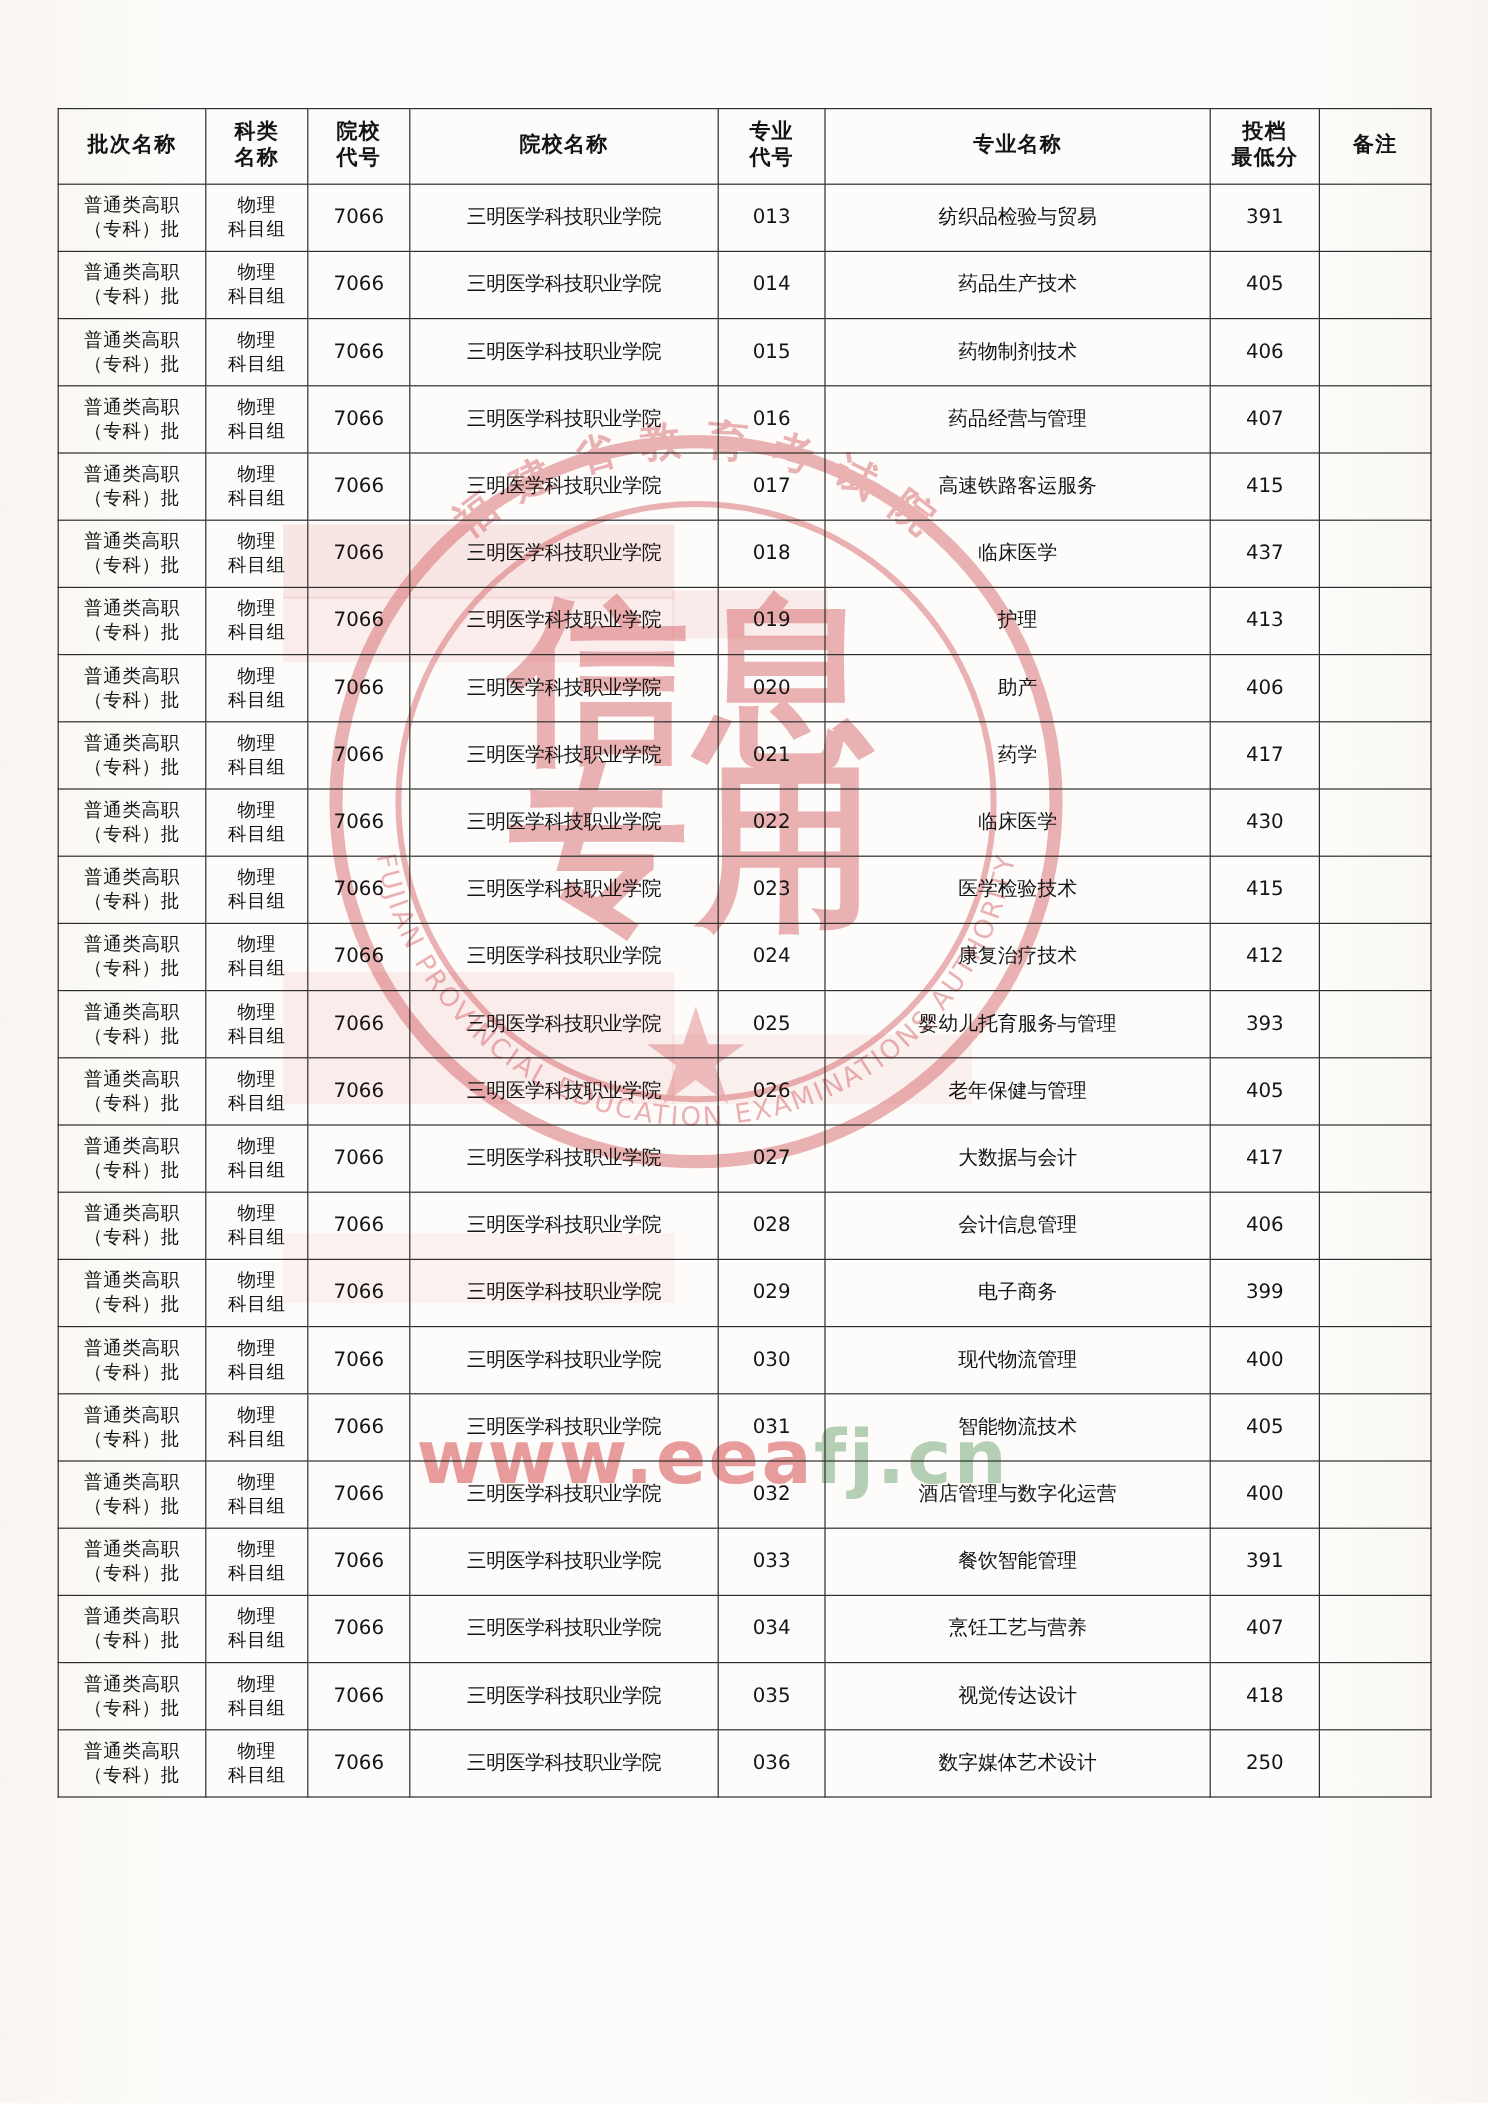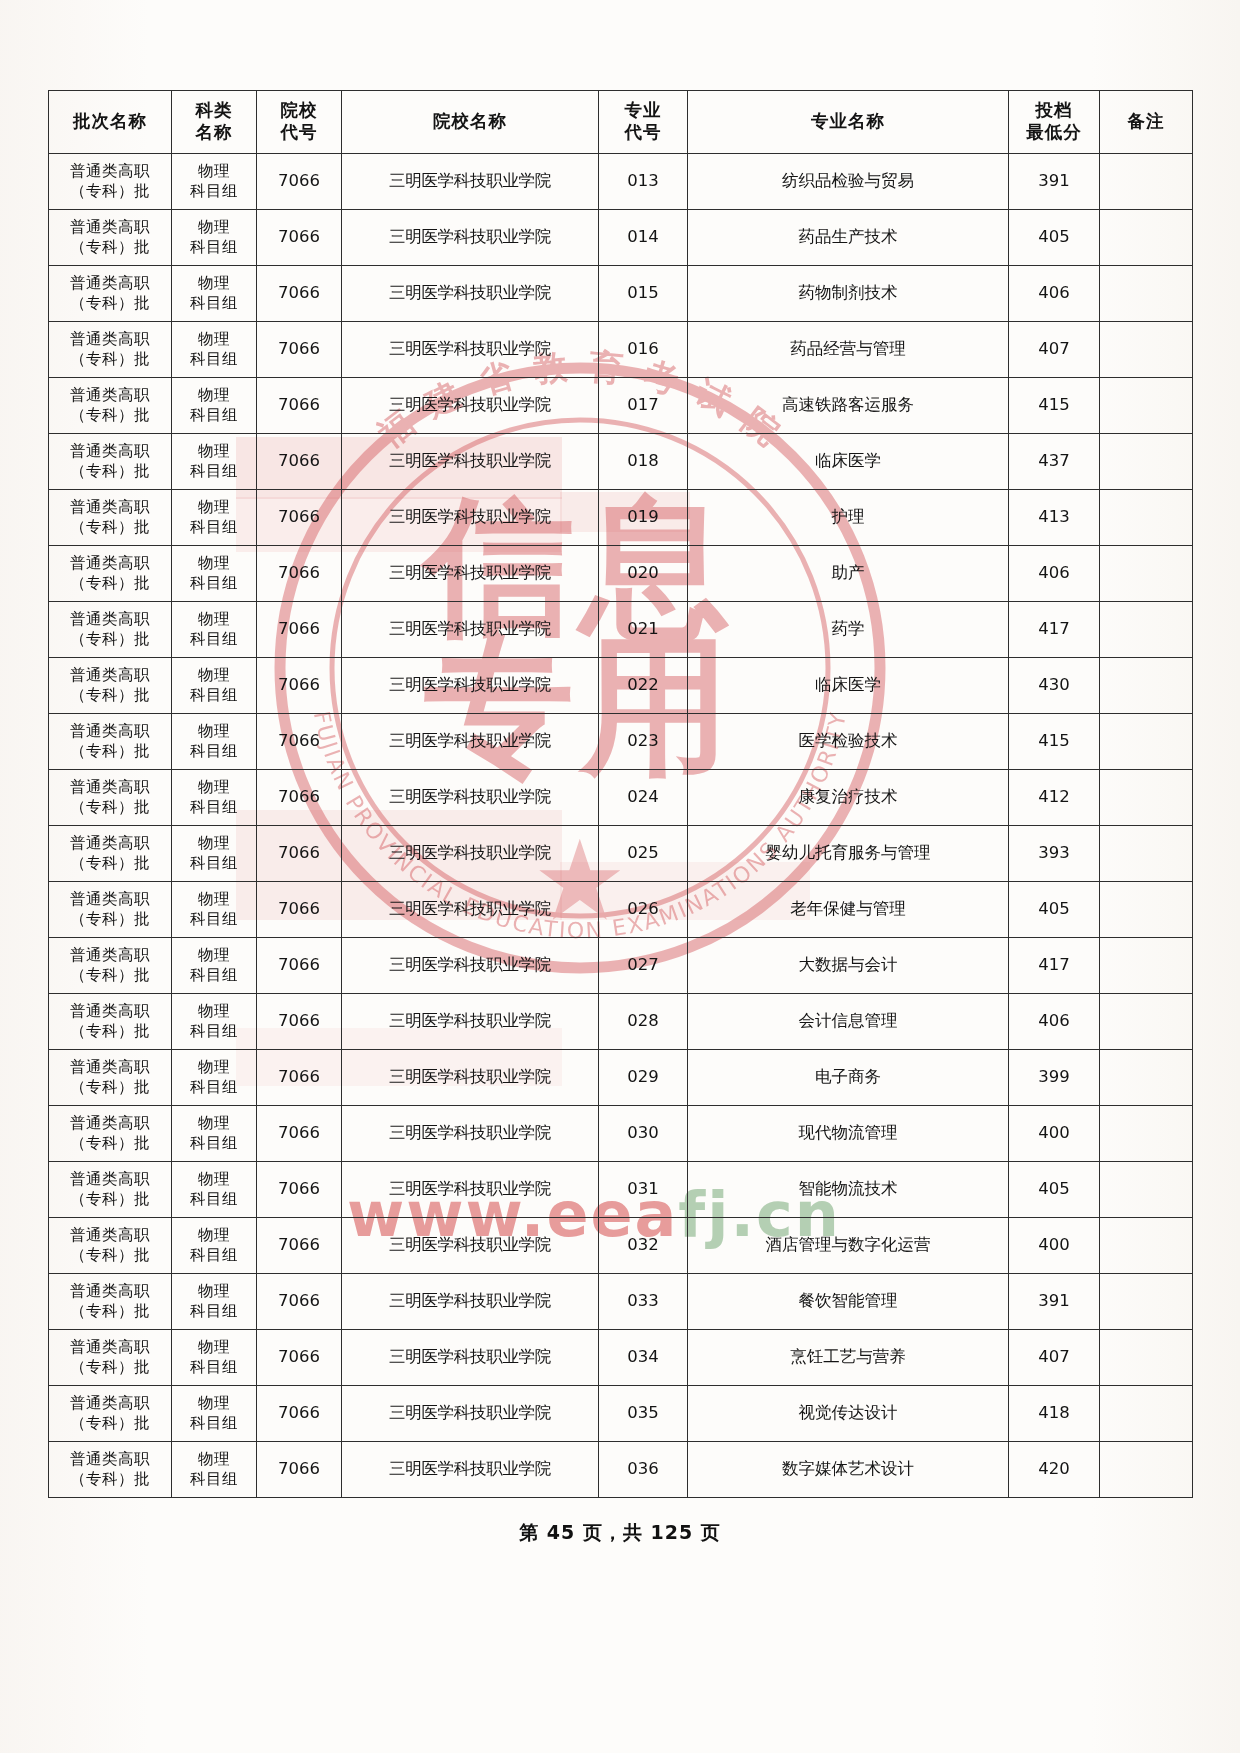--- a/index.html
+++ b/index.html
@@ -574,21 +574,20 @@
               <span class="two-line">（专科）批</span>
             </td>
             <td class="c-subject">
               <span class="two-line">物理</span>
               <span class="two-line">科目组</span>
             </td>
             <td class="c-ucode">7066</td>
             <td class="c-uname cell-univ">三明医学科技职业学院</td>
             <td class="c-mcode">036</td>
             <td class="c-mname cell-major">数字媒体艺术设计</td>
-            <td class="c-score">420</td>
+            <td class="c-score">250</td>
             <td class="c-remark"></td>
           </tr>
         </tbody>
     </table>
   </div>
 
-  <div class="footer">第 45 页，共 125 页</div>
 </div>
 
 </body></html>

